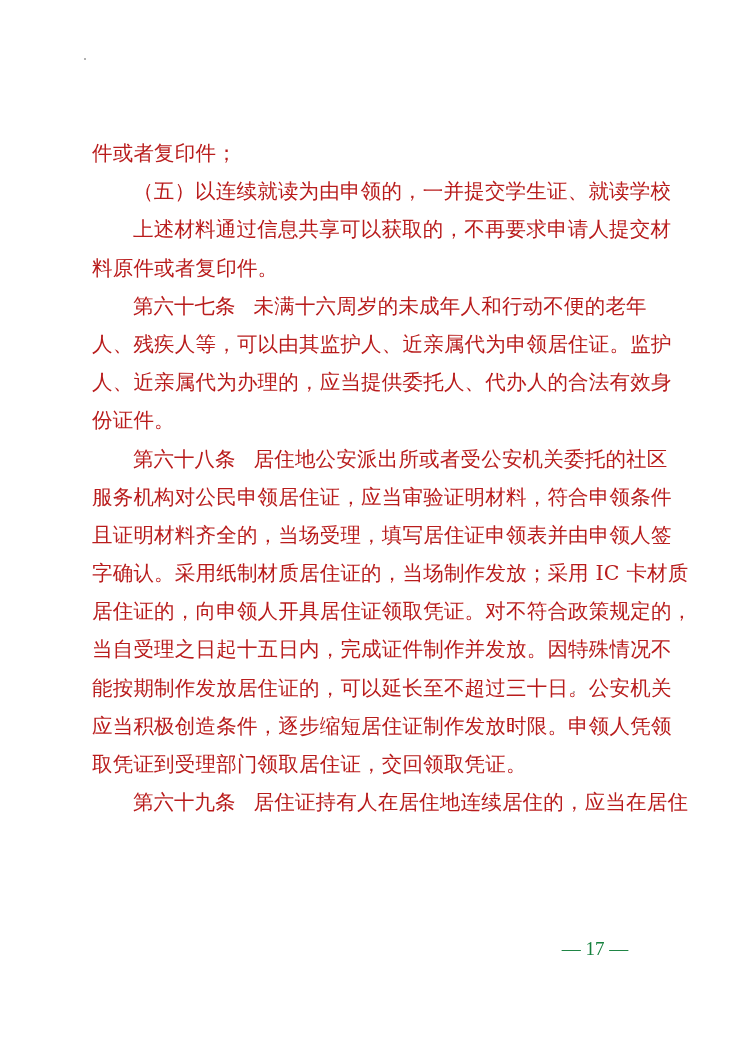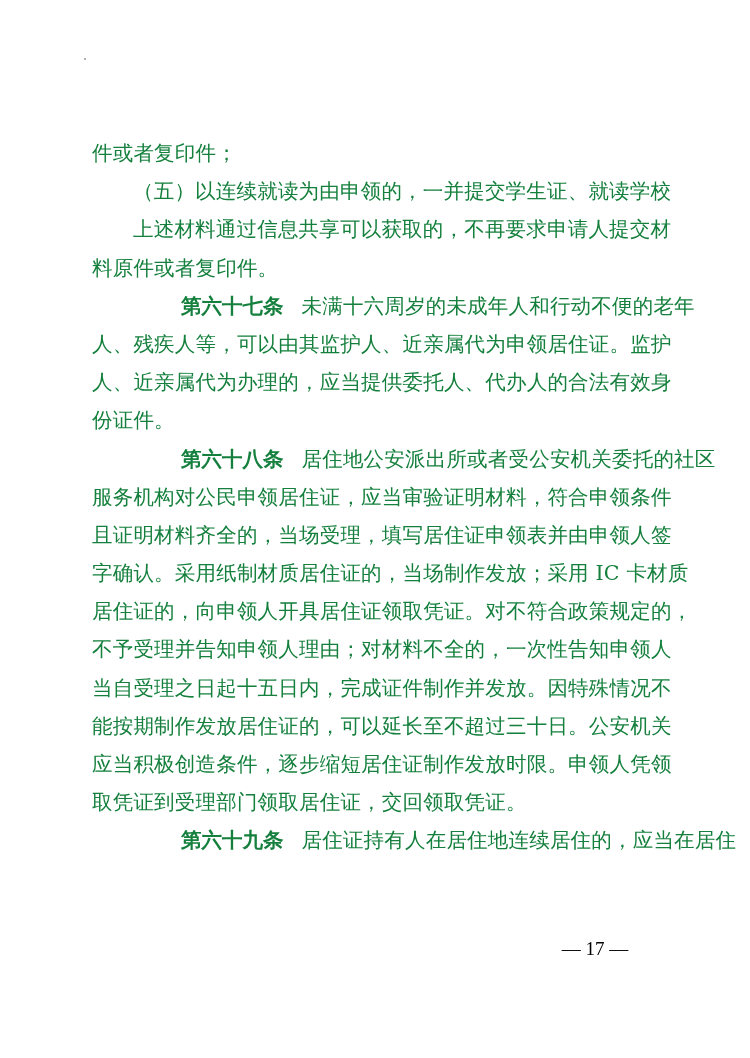--- a/index.html
+++ b/index.html
@@ -1,28 +1,28 @@
 <!DOCTYPE html>
 <html><head>
 <meta charset="utf-8">
 <style>
   html, body { margin: 0; padding: 0; background: #ffffff; }
   body { width: 750px; height: 1058px; position: relative; overflow: hidden; }
   .page {
     position: absolute; left: 92px; top: 134px; width: 552px;
     font-family: "DejaVu Serif", "Liberation Serif", serif;
-    font-size: 20.5px; line-height: 38.2px; color: #15803d;
+    font-size: 20.5px; line-height: 38.2px; color: #b91c1c;
     text-align: justify; letter-spacing: 0.2px;
   }
   .line { display: block; height: 38.2px; white-space: nowrap; overflow: visible; }
   .indent { padding-left: 41px; }
-  .art { font-family: "DejaVu Sans", "Liberation Sans", sans-serif; font-weight: bold; letter-spacing: 0px; margin-right: 18px; margin-left: 48px; }
+  .art { font-family: "DejaVu Sans", "Liberation Sans", sans-serif; font-weight: normal; letter-spacing: 0px; margin-right: 18px; }
   .pageno {
     position: absolute; left: 545px; top: 938px; width: 100px;
-    font-family: "Liberation Serif", serif; font-size: 19px; color: #000000; text-align: center;
+    font-family: "Liberation Serif", serif; font-size: 19px; color: #15803d; text-align: center;
   }
   .speck { position: absolute; width: 2px; height: 2px; background: #999; border-radius: 1px; }
 </style>
 </head>
 <body>
 
 <div class="speck" style="left:84px; top:58px;"></div>
 <div class="speck" style="left:573px; top:691px;"></div>
 
 <div class="page">
@@ -32,21 +32,20 @@
   <span class="line"><span>料原件或者复印件。</span></span>
   <span class="line indent"><span class="art">第六十七条</span><span>未满十六周岁的未成年人和行动不便的老年</span></span>
   <span class="line"><span>人、残疾人等，可以由其监护人、近亲属代为申领居住证。监护</span></span>
   <span class="line"><span>人、近亲属代为办理的，应当提供委托人、代办人的合法有效身</span></span>
   <span class="line"><span>份证件。</span></span>
   <span class="line indent"><span class="art">第六十八条</span><span>居住地公安派出所或者受公安机关委托的社区</span></span>
   <span class="line"><span>服务机构对公民申领居住证，应当审验证明材料，符合申领条件</span></span>
   <span class="line"><span>且证明材料齐全的，当场受理，填写居住证申领表并由申领人签</span></span>
   <span class="line"><span>字确认。采用纸制材质居住证的，当场制作发放；采用 IC 卡材质</span></span>
   <span class="line"><span>居住证的，向申领人开具居住证领取凭证。对不符合政策规定的，</span></span>
-  <span class="line"><span>不予受理并告知申领人理由；对材料不全的，一次性告知申领人</span></span>
   <span class="line"><span>当自受理之日起十五日内，完成证件制作并发放。因特殊情况不</span></span>
   <span class="line"><span>能按期制作发放居住证的，可以延长至不超过三十日。公安机关</span></span>
   <span class="line"><span>应当积极创造条件，逐步缩短居住证制作发放时限。申领人凭领</span></span>
   <span class="line"><span>取凭证到受理部门领取居住证，交回领取凭证。</span></span>
   <span class="line indent"><span class="art">第六十九条</span><span>居住证持有人在居住地连续居住的，应当在居住</span></span>
 </div>
 
 <div class="pageno">— 17 —</div>
 
 </body></html>

